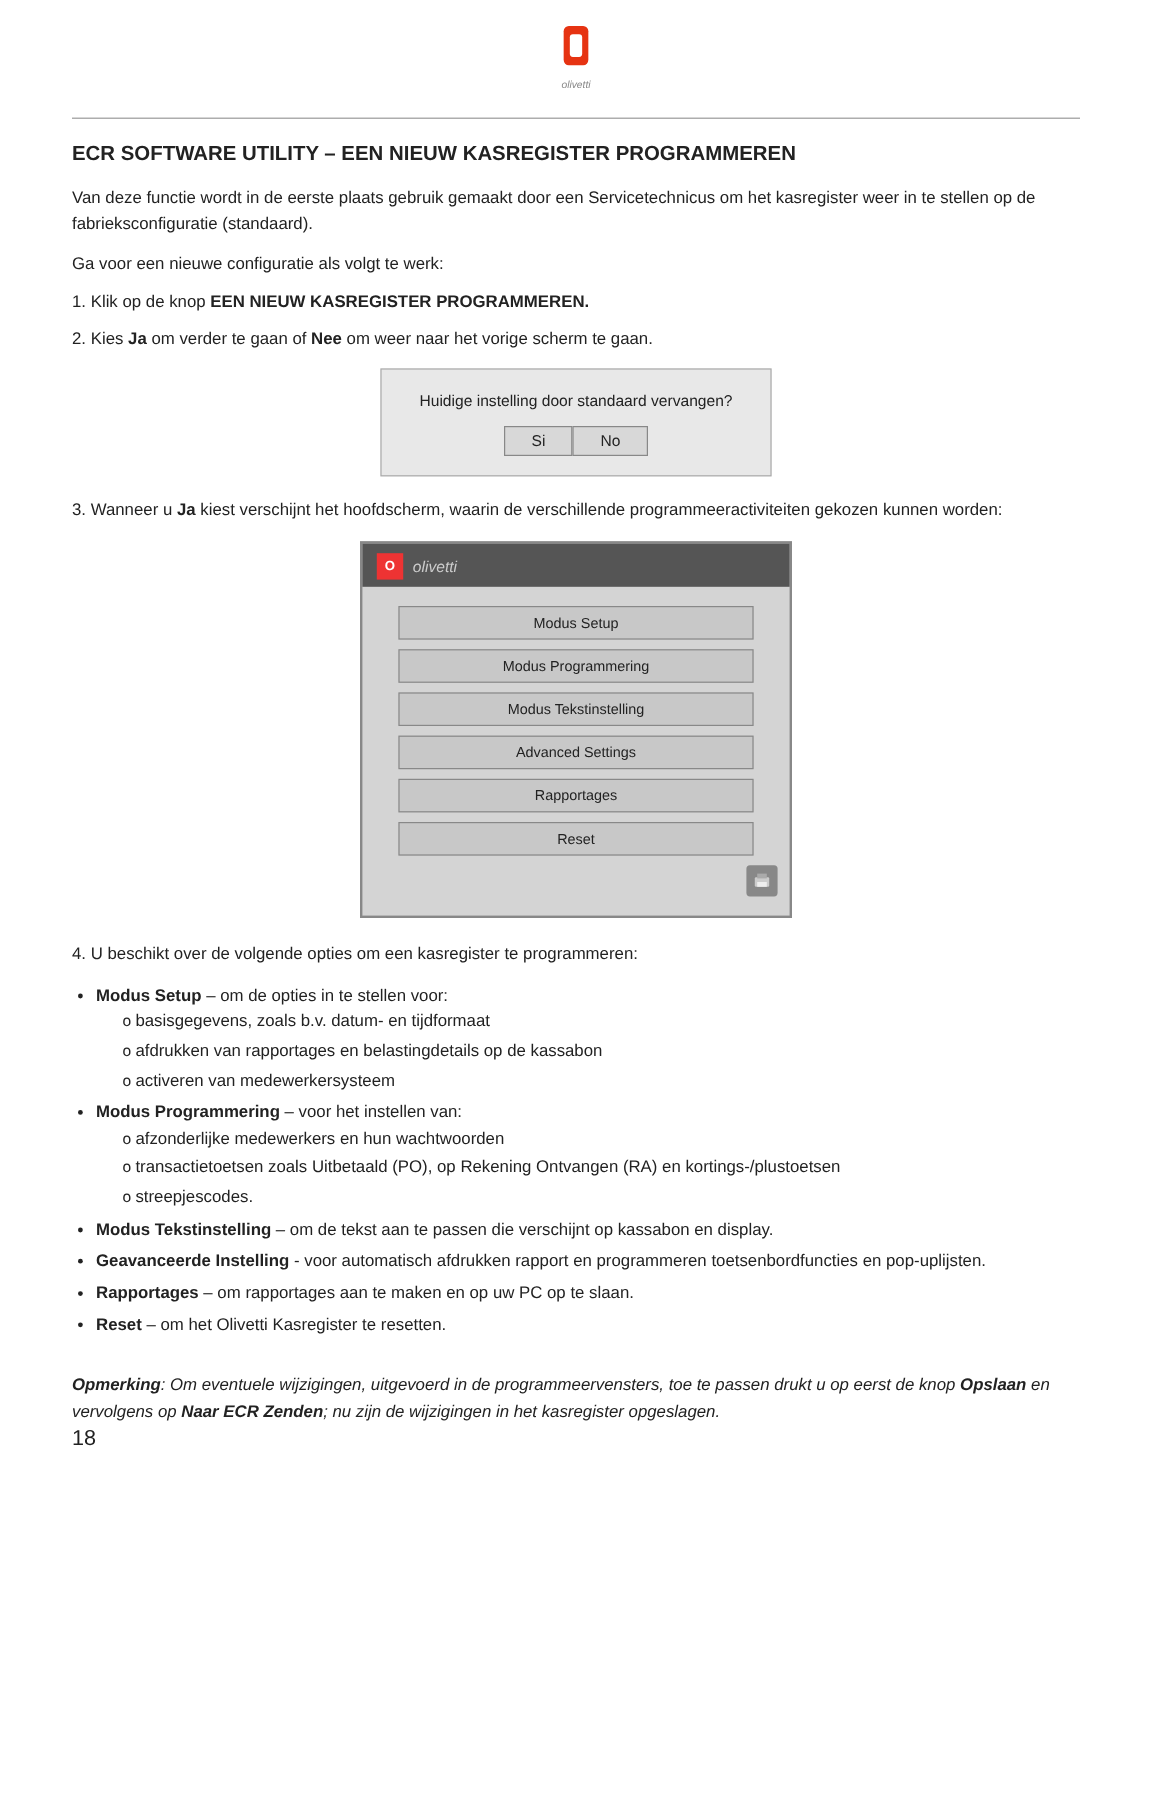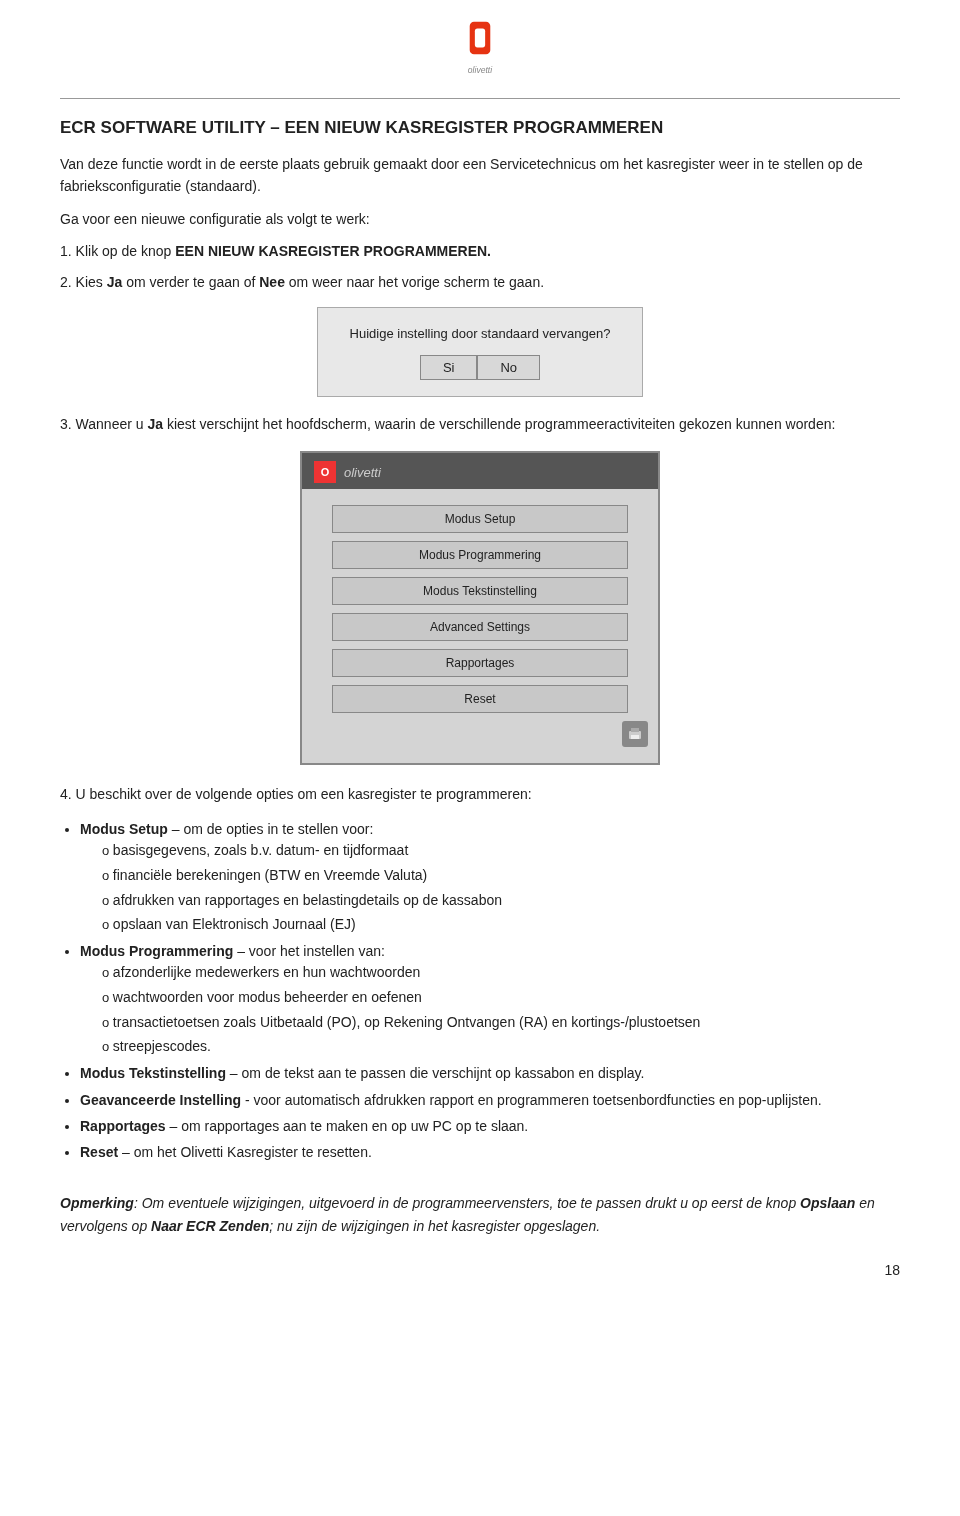--- a/index.html
+++ b/index.html
@@ -167,23 +167,22 @@
       margin-top: 28px;
       font-size: 14px;
       line-height: 1.65;
       font-style: italic;
     }
     .note-section b {
       font-weight: bold;
       font-style: italic;
     }
     .page-number {
-      text-align: right;
-      margin-top: 24px;
-      font-size: 14px;
+      text-align: left;
+      font-size: 18px;
       color: #222;
     }
     .step-intro {
       font-size: 14px;
       margin-bottom: 10px;
       line-height: 1.6;
     }
   </style>
 </head>
 <body>
@@ -262,31 +261,29 @@
   <span>4.</span>
   <span>U beschikt over de volgende opties om een kasregister te programmeren:</span>
 </div>
 
 <ul class="bullet-list">
 
   <li>
     <strong>Modus Setup</strong><span> – om de opties in te stellen voor:</span>
     <ul class="sub-list">
       <li>basisgegevens, zoals b.v. datum- en tijdformaat</li>
-      <li>financiële berekeningen (BTW en Vreemde Valuta)</li>
       <li>afdrukken van rapportages en belastingdetails op de kassabon</li>
-      <li>opslaan van Elektronisch Journaal (EJ)</li>
+      <li>activeren van medewerkersysteem</li>
     </ul>
   </li>
 
   <li>
     <strong>Modus Programmering</strong><span> – voor het instellen van:</span>
     <ul class="sub-list">
       <li>afzonderlijke medewerkers en hun wachtwoorden</li>
-      <li>wachtwoorden voor modus beheerder en oefenen</li>
       <li>transactietoetsen zoals Uitbetaald (PO), op Rekening Ontvangen (RA) en kortings-/plustoetsen</li>
       <li>streepjescodes.</li>
     </ul>
   </li>
 
   <li>
     <strong>Modus Tekstinstelling</strong><span> – om de tekst aan te passen die verschijnt op kassabon en display.</span>
   </li>
 
   <li>

